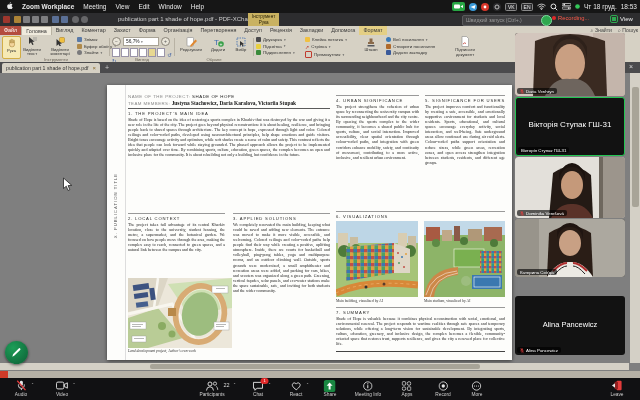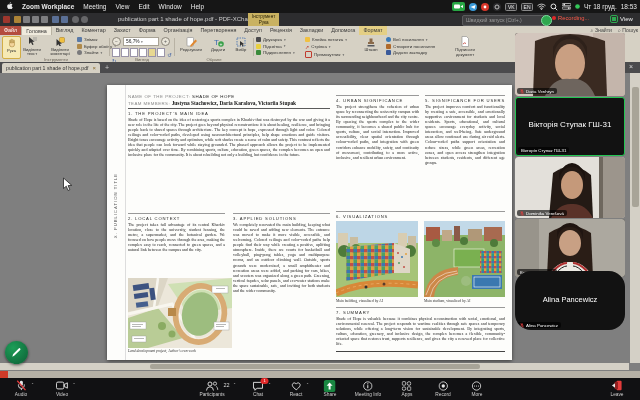--- a/index.html
+++ b/index.html
@@ -597,21 +597,21 @@
     <path d="M38 52 Q46 44 52 44" stroke="#b03030" stroke-width="2" fill="none"></path>
     <path d="M72 52 Q64 44 58 44" stroke="#b03030" stroke-width="2" fill="none"></path>
     <path d="M40 55 Q47 47 52 47" stroke="#222" stroke-width="1" fill="none"></path>
     <path d="M70 55 Q63 47 58 47" stroke="#222" stroke-width="1" fill="none"></path>
   </svg>
   <span class="name-tag">
     <span>Катерина Свіґда</span>
   </span>
 </div>
 
-<div class="tile" style="top:271px;height:59px;border-radius:16px;">
+<div class="tile" style="top:296px;height:59px;">
   <div class="center-name" style="font-size:7.5px;top:24px;">Alina Pancewicz</div>
   <span class="name-tag">
     <svg width="4" height="5" viewBox="0 0 8 10">
         <rect x="2.6" y="0.5" width="2.8" height="5" rx="1.4" fill="#e84040"></rect>
         <path d="M1.5 4.5v1a2.5 2.5 0 0 0 5 0v-1" stroke="#e84040" stroke-width="0.9" fill="none"></path>
         <line x1="4" y1="8" x2="4" y2="9.5" stroke="#e84040" stroke-width="0.9"></line>
         <line x1="1" y1="1" x2="7" y2="9" stroke="#e84040" stroke-width="1.1"></line>
       </svg>
     <span>Alina Pancewicz</span>
   </span>

